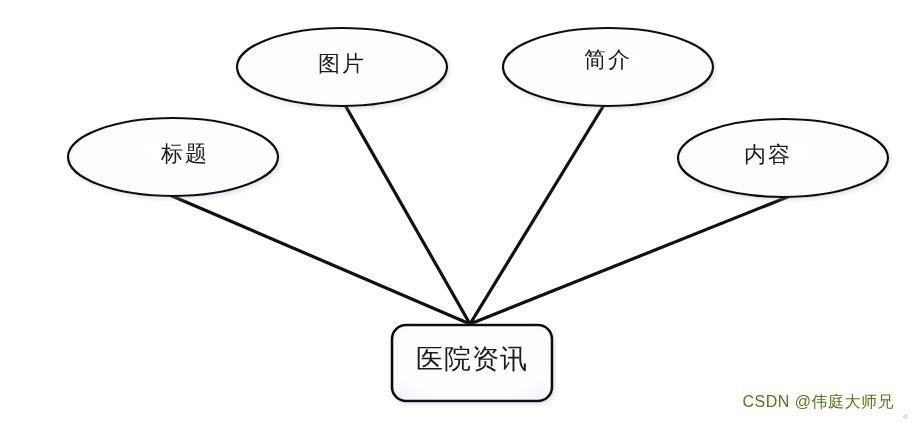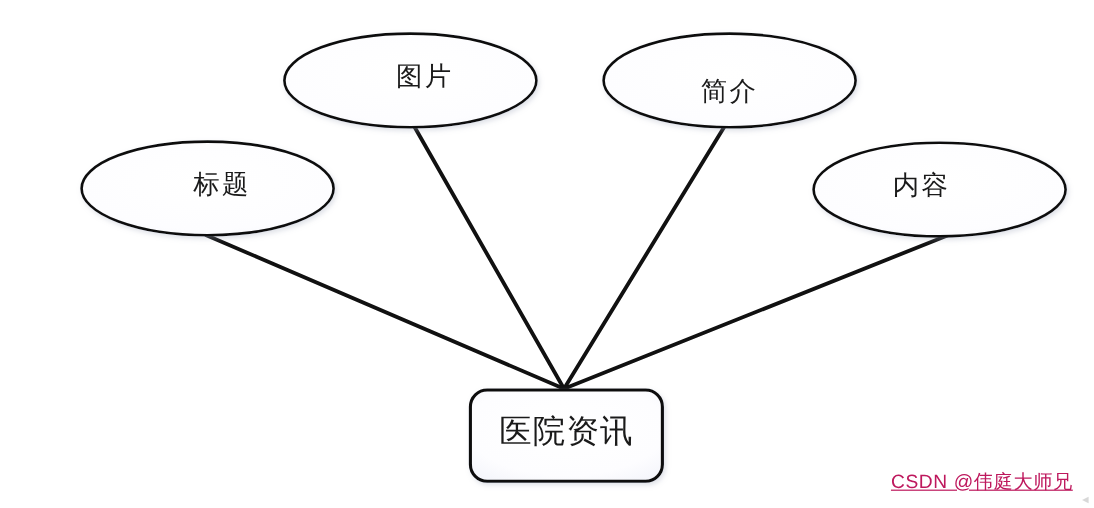--- a/index.html
+++ b/index.html
@@ -99,23 +99,23 @@
     <g id="shapes">
         <ellipse cx="173" cy="157" rx="105" ry="39" fill="url(#shapeFill)" stroke="#111111" stroke-width="2.2" filter="url(#softShadow)"></ellipse>
         <ellipse cx="342" cy="67" rx="105" ry="39" fill="url(#shapeFill)" stroke="#111111" stroke-width="2.2" filter="url(#softShadow)"></ellipse>
         <ellipse cx="608" cy="67" rx="105" ry="39" fill="url(#shapeFill)" stroke="#111111" stroke-width="2.2" filter="url(#softShadow)"></ellipse>
         <ellipse cx="783" cy="158" rx="105" ry="39" fill="url(#shapeFill)" stroke="#111111" stroke-width="2.2" filter="url(#softShadow)"></ellipse>
         <rect x="392" y="325" width="160" height="76" rx="14" ry="14" fill="url(#shapeFill)" stroke="#111111" stroke-width="2.6" filter="url(#softShadow)"></rect>
       </g>
   </svg>
 
   <div class="node-label attr-label" style="left: 68px; top: 143px; width: 210px; margin-left: 12px;">标题</div>
-  <div class="node-label attr-label" style="left: 237px; top: 53px; width: 210px; padding-left: 12px;">图片</div>
-  <div class="node-label attr-label" style="left: 503px; top: 65px; width: 210px;">简介</div>
+  <div class="node-label attr-label" style="left: 237px; top: 53px; width: 210px;">图片</div>
+  <div class="node-label attr-label" style="left: 503px; top: 49px; width: 210px;">简介</div>
   <div class="node-label attr-label" style="left: 678px; top: 144px; width: 180px;">内容</div>
 
   <div class="node-label entity-label" style="left: 392px; top: 346px; width: 160px;">医院资讯</div>
 
-  <div class="watermark" style="color: #be185d; text-decoration: underline;">CSDN @伟庭大师兄</div>
+  <div class="watermark" style="color: #4d7c0f;">CSDN @伟庭大师兄</div>
 
   <div class="tick-mark">◄</div>
 
 </div>
 
 </body></html>

